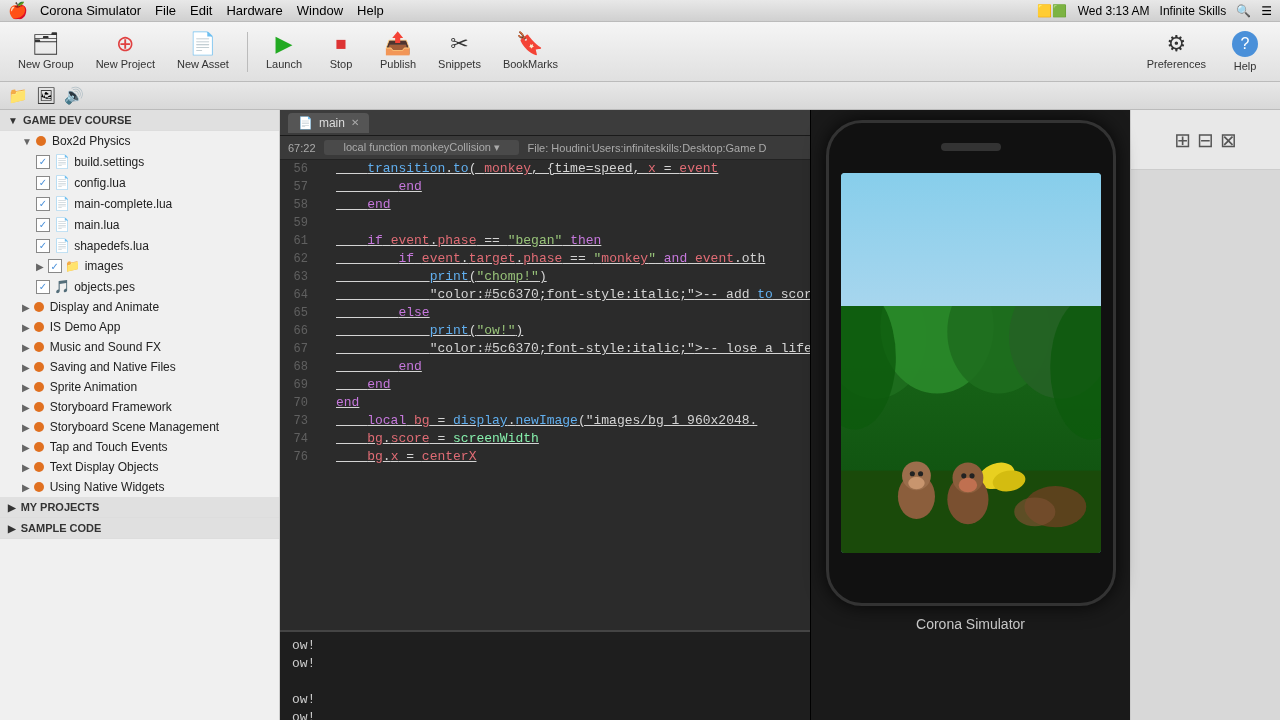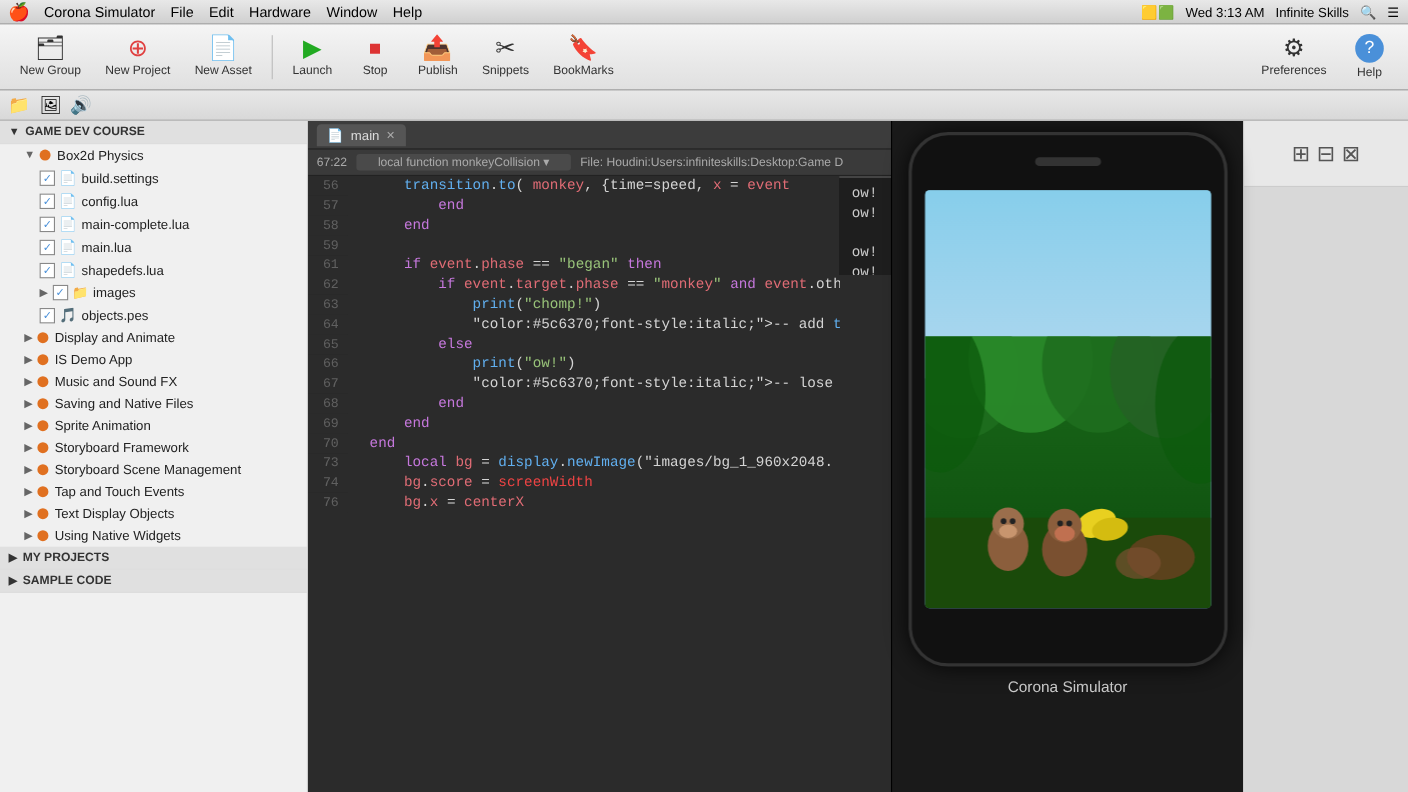--- a/index.html
+++ b/index.html
@@ -79,31 +79,31 @@
     .tab .close-btn { font-size: 10px; color: #aaa; }
 
     
     #editor-header {
       height: 24px; background: #3a3a3a; border-bottom: 1px solid #222;
       display: flex; align-items: center; padding: 0 8px; font-size: 11px; color: #aaa;
       flex-shrink: 0; gap: 8px;
     }
 
     
-    #code-area { flex: 1; overflow: auto; font-family: 'Courier New', monospace; font-size: 13px; display: flex; flex-direction: row; }
+    #code-area { flex: 1; overflow: auto; font-family: 'Courier New', monospace; font-size: 13px; display: flex; flex-direction: column; }
     #code-lines { flex: 1; overflow: auto; }
     .code-line {
       display: flex; min-height: 18px; line-height: 18px; padding: 0;
     }
     .line-num {
       width: 36px; text-align: right; padding-right: 8px; color: #606060;
       font-size: 12px; flex-shrink: 0; user-select: none; background: #2b2b2b;
     }
     .line-marker { width: 16px; flex-shrink: 0; color: #777; font-size: 11px; text-align: center; }
-    .line-content { color: #d4d4d4; white-space: pre; flex: 1; padding-left: 4px; }
+    .line-content { color: #d4d4d4; white-space: pre; flex: 1; padding-left: 4px; text-decoration: underline; }
 
     
     #console-area {
       height: 90px; background: #1e1e1e; border-top: 2px solid #444;
       overflow-y: auto; padding: 6px 12px; font-family: 'Courier New', monospace;
       font-size: 13px; color: #ccc; flex-shrink: 0;
     }
 
     
     #simulator-panel {
@@ -458,21 +458,21 @@
             <span class="line-content"><span style="color:#c678dd;">end</span></span>
           </div>
           <div class="code-line">
             <span class="line-num">73</span>
             <span class="line-marker"></span>
             <span class="line-content">    <span style="color:#c678dd;">local</span> <span style="color:#e06c75;">bg</span> = <span style="color:#61afef;">display</span>.<span style="color:#61afef;">newImage</span>("images/bg_1_960x2048.</span>
           </div>
           <div class="code-line">
             <span class="line-num">74</span>
             <span class="line-marker"></span>
-            <span class="line-content">    <span style="color:#e06c75;">bg</span>.<span style="color:#e06c75;">score</span> = <span style="color:#ef4444;text-align:center;">screenWidth</span></span>
+            <span class="line-content">    <span style="color:#e06c75;">bg</span>.<span style="color:#e06c75;">score</span> = <span style="color:#86efac;text-align:center;">screenWidth</span></span>
           </div>
           <div class="code-line">
             <span class="line-num">76</span>
             <span class="line-marker"></span>
             <span class="line-content">    <span style="color:#e06c75;">bg</span>.<span style="color:#e06c75;">x</span> = <span style="color:#e06c75;">centerX</span></span>
           </div>
         </div>
 
       <div id="console-area">
           <div style="color: rgb(204, 204, 204); min-height: 18px;">ow!</div>

